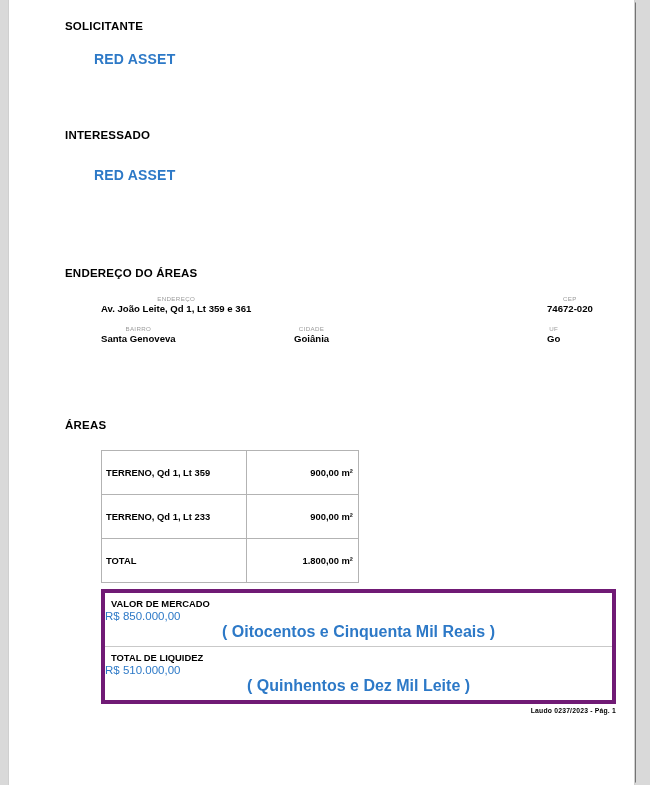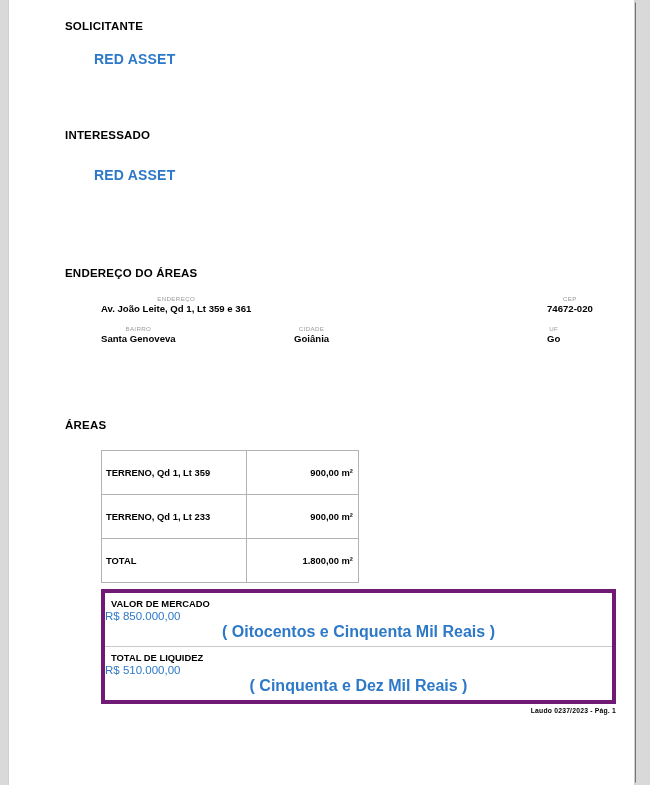--- a/index.html
+++ b/index.html
@@ -240,21 +240,21 @@
 
       <div class="val-block">
         <div class="val-caption">VALOR DE MERCADO</div>
         <div class="val-amount">R$ 850.000,00</div>
         <div class="val-words">( Oitocentos e Cinquenta Mil Reais )</div>
       </div>
 
       <div class="val-block">
         <div class="val-caption">TOTAL DE LIQUIDEZ</div>
         <div class="val-amount">R$ 510.000,00</div>
-        <div class="val-words">( Cinquenta e Dez Mil Reais )</div>
+        <div class="val-words">( Quinhentos e Dez Mil Leite )</div>
       </div>
 
     </div>
 
     <div class="footer-note">Laudo 0237/2023 - Pág. 1</div>
 
   </div>
 </div>
 
 </body></html>

